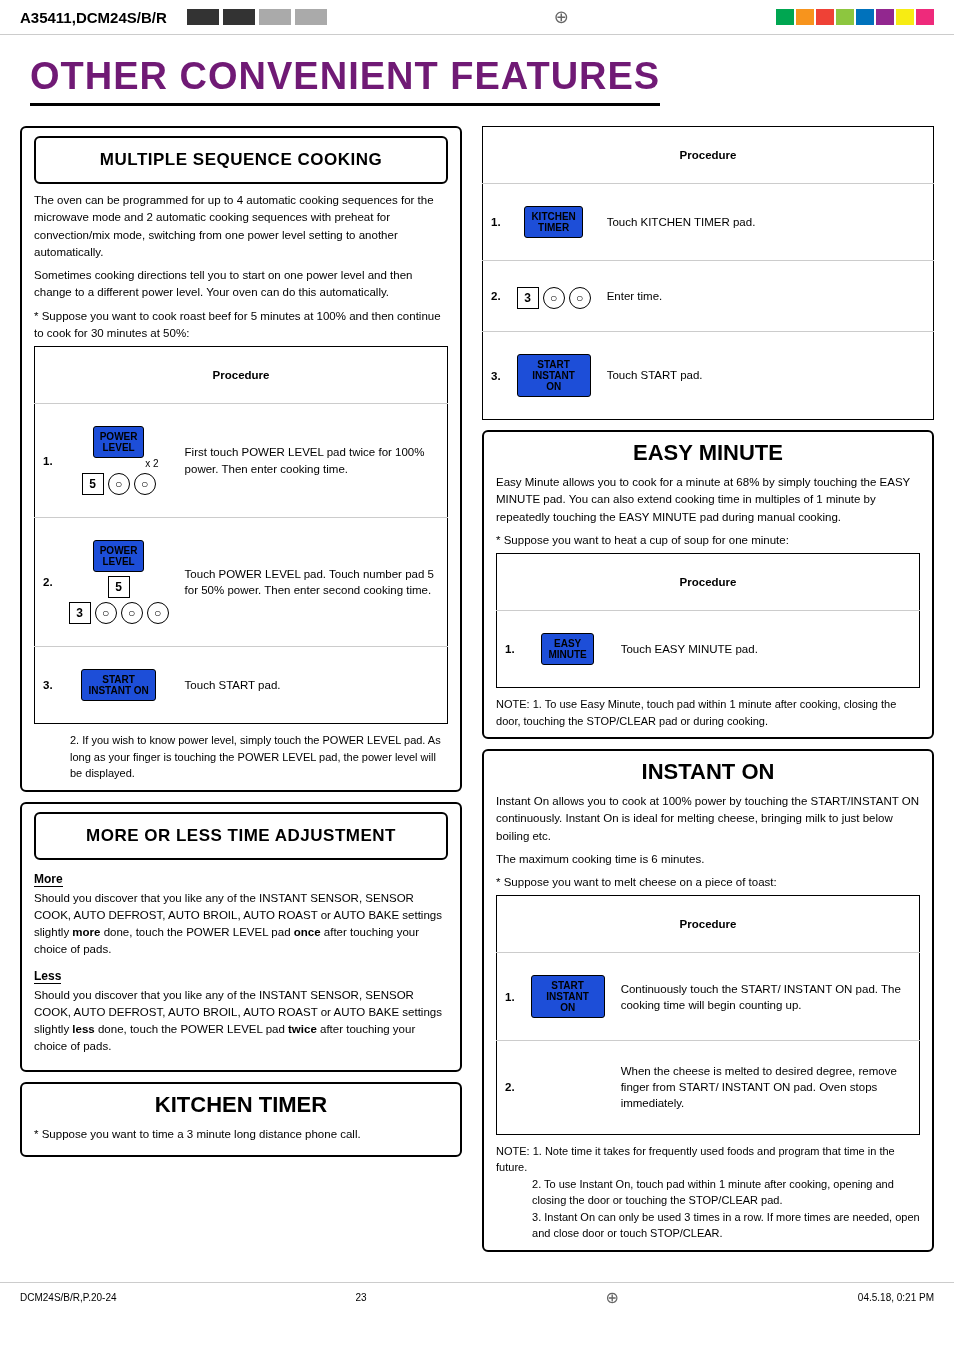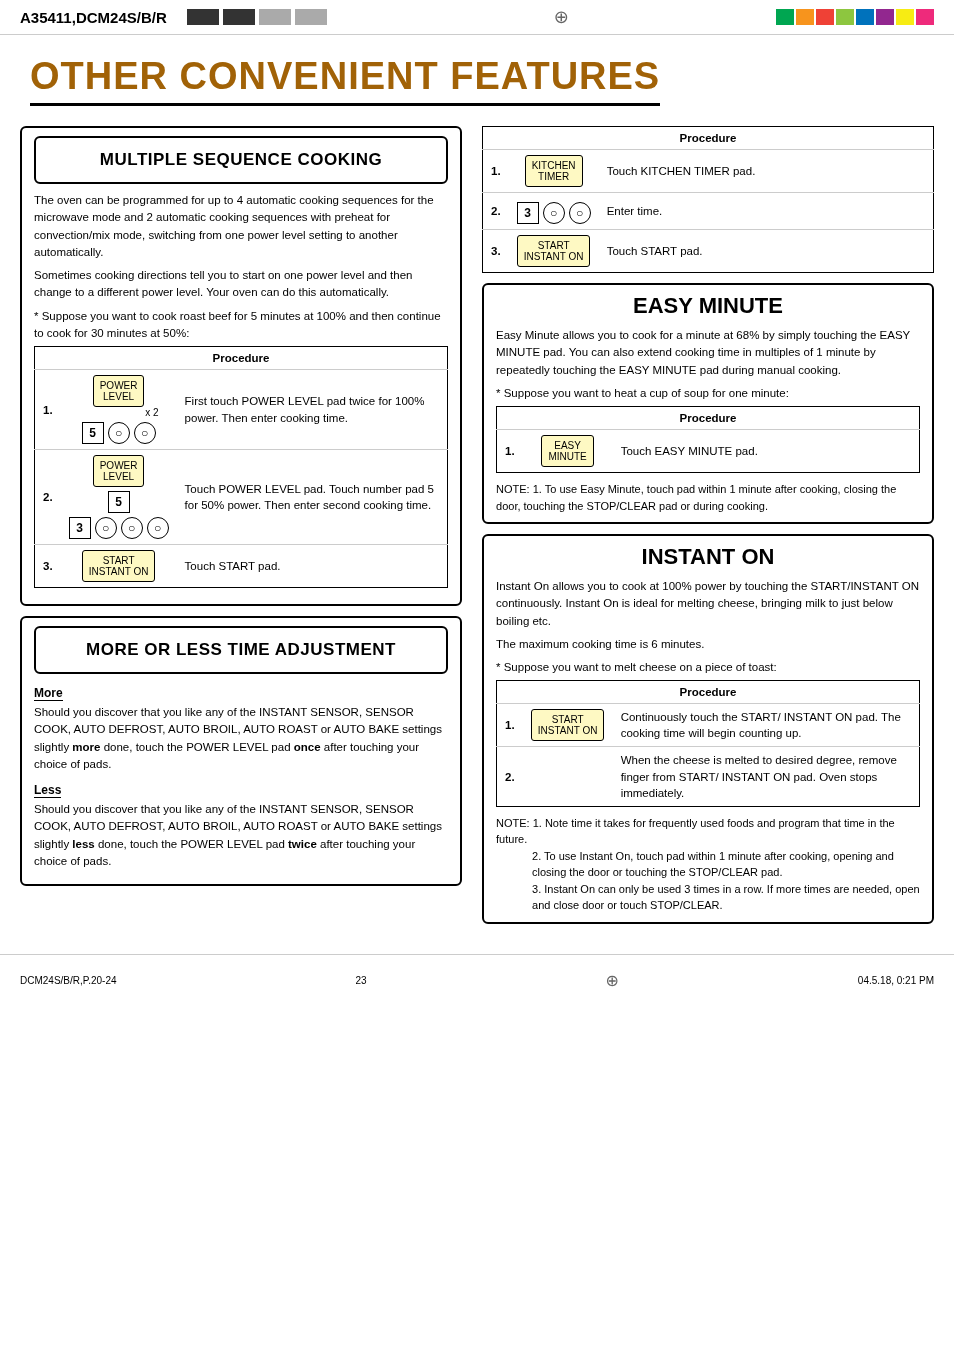--- a/index.html
+++ b/index.html
@@ -61,21 +61,21 @@
 
     
     .page-title-section {
       background: #fff;
       padding: 20px 30px 10px 30px;
     }
     .page-title {
       font-size: 38px;
       font-weight: 900;
       letter-spacing: 1px;
-      color: #a16207;
+      color: #701a75;
       border-bottom: 3px solid #000;
       padding-bottom: 5px;
       display: inline-block;
     }
 
     
     .main-content {
       display: flex;
       gap: 0;
       padding: 10px 20px;
@@ -139,21 +139,21 @@
     }
 
     
     .procedure-table {
       width: 100%;
       border: 1.5px solid #000;
       border-collapse: collapse;
       margin-bottom: 8px;
     }
     .procedure-table td {
-      padding: 5px 8px;
+      padding: 22px 8px;
       font-size: 11.5px;
       vertical-align: middle;
       border-bottom: 1px solid #ccc;
     }
     .procedure-table tr:last-child td {
       border-bottom: none;
     }
     .step-num {
       width: 20px;
       font-weight: bold;
@@ -169,24 +169,24 @@
       line-height: 1.4;
     }
 
     
     .pad-button {
       border: 1.5px solid #000;
       border-radius: 3px;
       padding: 4px 6px;
       text-align: center;
       font-size: 10px;
-      font-weight: normal;
+      font-weight: bold;
       display: inline-block;
       min-width: 50px;
-      background: #fef9c3;
+      background: #1d4ed8;
     }
 
     
     .num-row {
       display: flex;
       align-items: center;
       gap: 4px;
       justify-content: center;
       margin-top: 4px;
     }
@@ -220,21 +220,21 @@
       display: inline-block;
       margin-bottom: 3px;
       margin-top: 4px;
     }
 
     
     .footer {
       display: flex;
       justify-content: space-between;
       align-items: center;
-      padding: 16px 20px;
+      padding: 5px 20px;
       border-top: 1px solid #ccc;
       margin-top: 10px;
     }
     .footer-left { font-size: 10px; }
     .footer-right { font-size: 10px; }
 
     .bold { font-weight: bold; }
 
     
     .asterisk-note {
@@ -345,37 +345,44 @@
           <td class="step-num">3.</td>
           <td class="step-pad">
             <div class="pad-button">START<br>INSTANT ON</div>
           </td>
           <td class="step-desc">Touch START pad.</td>
         </tr>
       </tbody>
         </table>
 
       <div class="note-text">
+        <p class="note-indent">2. If you wish to know power level, simply touch the POWER LEVEL pad. As long as your finger is touching the POWER LEVEL pad, the power level will be displayed.</p>
       </div>
     </div>
 
     <div class="section-box">
       <div class="section-title-box">
         <h2>MORE OR LESS TIME ADJUSTMENT</h2>
       </div>
       <div>
         <div class="sub-heading">More</div>
       </div>
       <p class="body-text">Should you discover that you like any of the INSTANT SENSOR, SENSOR COOK, AUTO DEFROST, AUTO BROIL, AUTO ROAST or AUTO BAKE settings slightly <span class="bold">more</span> done, touch the POWER LEVEL pad <span class="bold">once</span> after touching your choice of pads.</p>
       <div>
         <div class="sub-heading">Less</div>
       </div>
       <p class="body-text">Should you discover that you like any of the INSTANT SENSOR, SENSOR COOK, AUTO DEFROST, AUTO BROIL, AUTO ROAST or AUTO BAKE settings slightly <span class="bold">less</span> done, touch the POWER LEVEL pad <span class="bold">twice</span> after touching your choice of pads.</p>
     </div>
 
+    <div class="section-box">
+      <div class="section-title-center">
+        <h2>KITCHEN TIMER</h2>
+      </div>
+      <p class="asterisk-note">* Suppose you want to time a 3 minute long distance phone call.</p>
+    </div>
 
   </div>
 
   <div class="right-col">
 
     <table class="procedure-table" style="margin-bottom:10px;">
       <tbody>
           <tr>
         <td colspan="3" class="procedure-label">Procedure</td>
       </tr>

